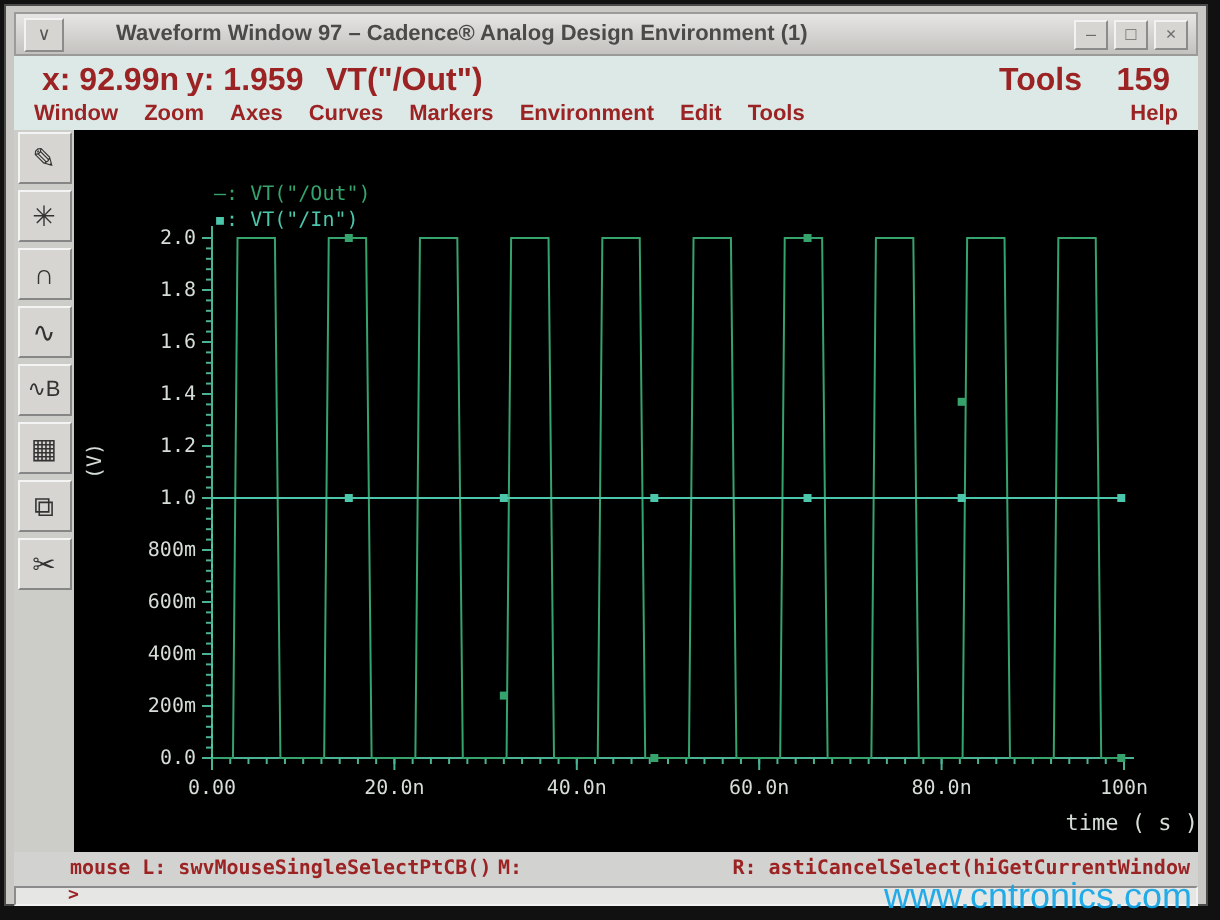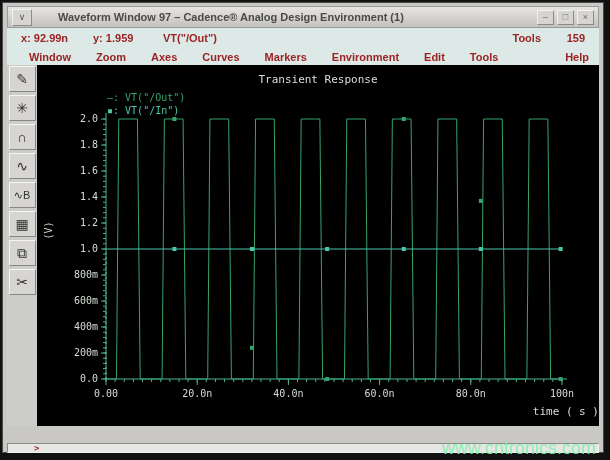--- a/index.html
+++ b/index.html
@@ -14,26 +14,26 @@
   .win-menu-btn{width:18px;height:15px;margin-left:4px;background:#d6d5d2;
             border:1px solid;border-color:#f2f2f2 #8b8b8b #8b8b8b #f2f2f2;
             font-size:9px;color:#555;display:flex;align-items:center;justify-content:center;}
   .win-title{margin-left:26px;font-size:11px;font-weight:bold;color:#4b4a48;}
   .win-ctrls{margin-left:auto;display:flex;gap:3px;margin-right:4px;}
   .win-ctrl{width:15px;height:13px;background:#d6d5d2;border:1px solid;
             border-color:#f2f2f2 #8b8b8b #8b8b8b #f2f2f2;font-size:9px;color:#6b6b6b;
             display:flex;align-items:center;justify-content:center;line-height:1;}
   
   .infobar{position:absolute;left:4px;top:25px;right:4px;height:20px;background:#dde9e7;
-           border-bottom:6px solid #000000;font-size:11px;font-weight:bold;color:#9b2323;}
+           border-bottom:6px solid #000000;font-size:16px;font-weight:bold;color:#9b2323;}
   .infobar span{position:absolute;top:4px;}
   .menubar{position:absolute;left:4px;top:45px;right:4px;height:17px;background:#dde9e7;
            display:flex;align-items:center;gap:13px;padding-left:10px;box-sizing:border-box;
            font-size:11px;font-weight:bold;color:#9b2323;}
-  .menu-item{cursor:default;margin-left:12px;}
+  .menu-item{cursor:default;}
   .menu-help{position:absolute;right:10px;}
   
   .main{position:absolute;left:4px;top:62px;right:4px;height:361px;background:#000;}
   .toolbar{position:absolute;left:0;top:0;width:30px;height:100%;background:#ccccc9;
            display:flex;flex-direction:column;align-items:center;padding-top:1px;box-sizing:border-box;}
   .tool-btn{width:25px;height:24px;margin-bottom:3px;background:#d6d5d2;
             border:1px solid;border-color:#f4f4f4 #868686 #868686 #f4f4f4;
             font-size:14px;color:#333;display:flex;align-items:center;justify-content:center;
             line-height:1;overflow:hidden;}
   .plot{position:absolute;left:30px;top:0;right:0;bottom:0;background:#000;}
@@ -49,21 +49,21 @@
   .xlab{position:absolute;left:0;right:0;top:340px;text-align:right;
         font-family:"DejaVu Sans Mono",monospace;font-size:11px;color:#d6ddd6;}
   
   .statusbar{position:absolute;left:4px;right:4px;top:423px;height:17px;background:#d2d2d0;
              font-family:"DejaVu Sans Mono",monospace;font-size:10px;font-weight:bold;color:#9b2323;}
   .statusbar span{position:absolute;top:3px;white-space:pre;}
   .promptbar{position:absolute;left:4px;right:4px;top:440px;height:10px;background:#e6e6e4;
              border:1px solid;border-color:#8b8b8b #f2f2f2 #f2f2f2 #8b8b8b;box-sizing:border-box;
              font-family:"DejaVu Sans Mono",monospace;font-size:9px;font-weight:bold;color:#9b2323;
              padding-left:26px;line-height:8px;}
-  .watermark{position:absolute;right:14px;bottom:1px;font-size:18px;color:#86efac;
+  .watermark{position:absolute;right:14px;bottom:1px;font-size:18px;color:#0ea5e9;
              opacity:.9;font-family:"Liberation Sans",sans-serif;z-index:20;}
 </style>
 </head>
 <body>
 
 <div class="window">
 
   <div class="titlebar">
     <div class="win-menu-btn">
       <span>∨</span>
@@ -124,21 +124,20 @@
       </div>
       <div class="tool-btn">
         <span>⧉</span>
       </div>
       <div class="tool-btn">
         <span>✂</span>
       </div>
     </div>
 
     <div class="plot">
-      <div class="plot-title">Transient Response</div>
       <div class="legend">
         <div>
           <span style="color: rgb(54, 162, 108);">–:</span>
           <span style="color: rgb(54, 162, 108);">VT("/Out")</span>
         </div>
         <div>
           <span style="color: rgb(76, 199, 172);">▪:</span>
           <span style="color: rgb(76, 199, 172);">VT("/In")</span>
         </div>
       </div>
@@ -295,19 +294,24 @@
           <rect x="135.4" y="182" width="4" height="4" fill="#4cc7ac"></rect>
           <rect x="212.92" y="182" width="4" height="4" fill="#4cc7ac"></rect>
           <rect x="288.15999999999997" y="182" width="4" height="4" fill="#4cc7ac"></rect>
           <rect x="364.768" y="182" width="4" height="4" fill="#4cc7ac"></rect>
           <rect x="441.83200000000005" y="182" width="4" height="4" fill="#4cc7ac"></rect>
           <rect x="521.6320000000001" y="182" width="4" height="4" fill="#4cc7ac"></rect>
         </svg>
     </div>
   </div>
 
+  <div class="statusbar">
+    <span style="left:28px">mouse L: swvMouseSingleSelectPtCB()</span>
+    <span style="left:242px">M:</span>
+    <span style="right:4px">R: astiCancelSelect(hiGetCurrentWindow</span>
+  </div>
 
   <div class="promptbar">
     <span>&gt;</span>
   </div>
 </div>
 
 <div class="watermark">www.cntronics.com</div>
 
 </body></html>

